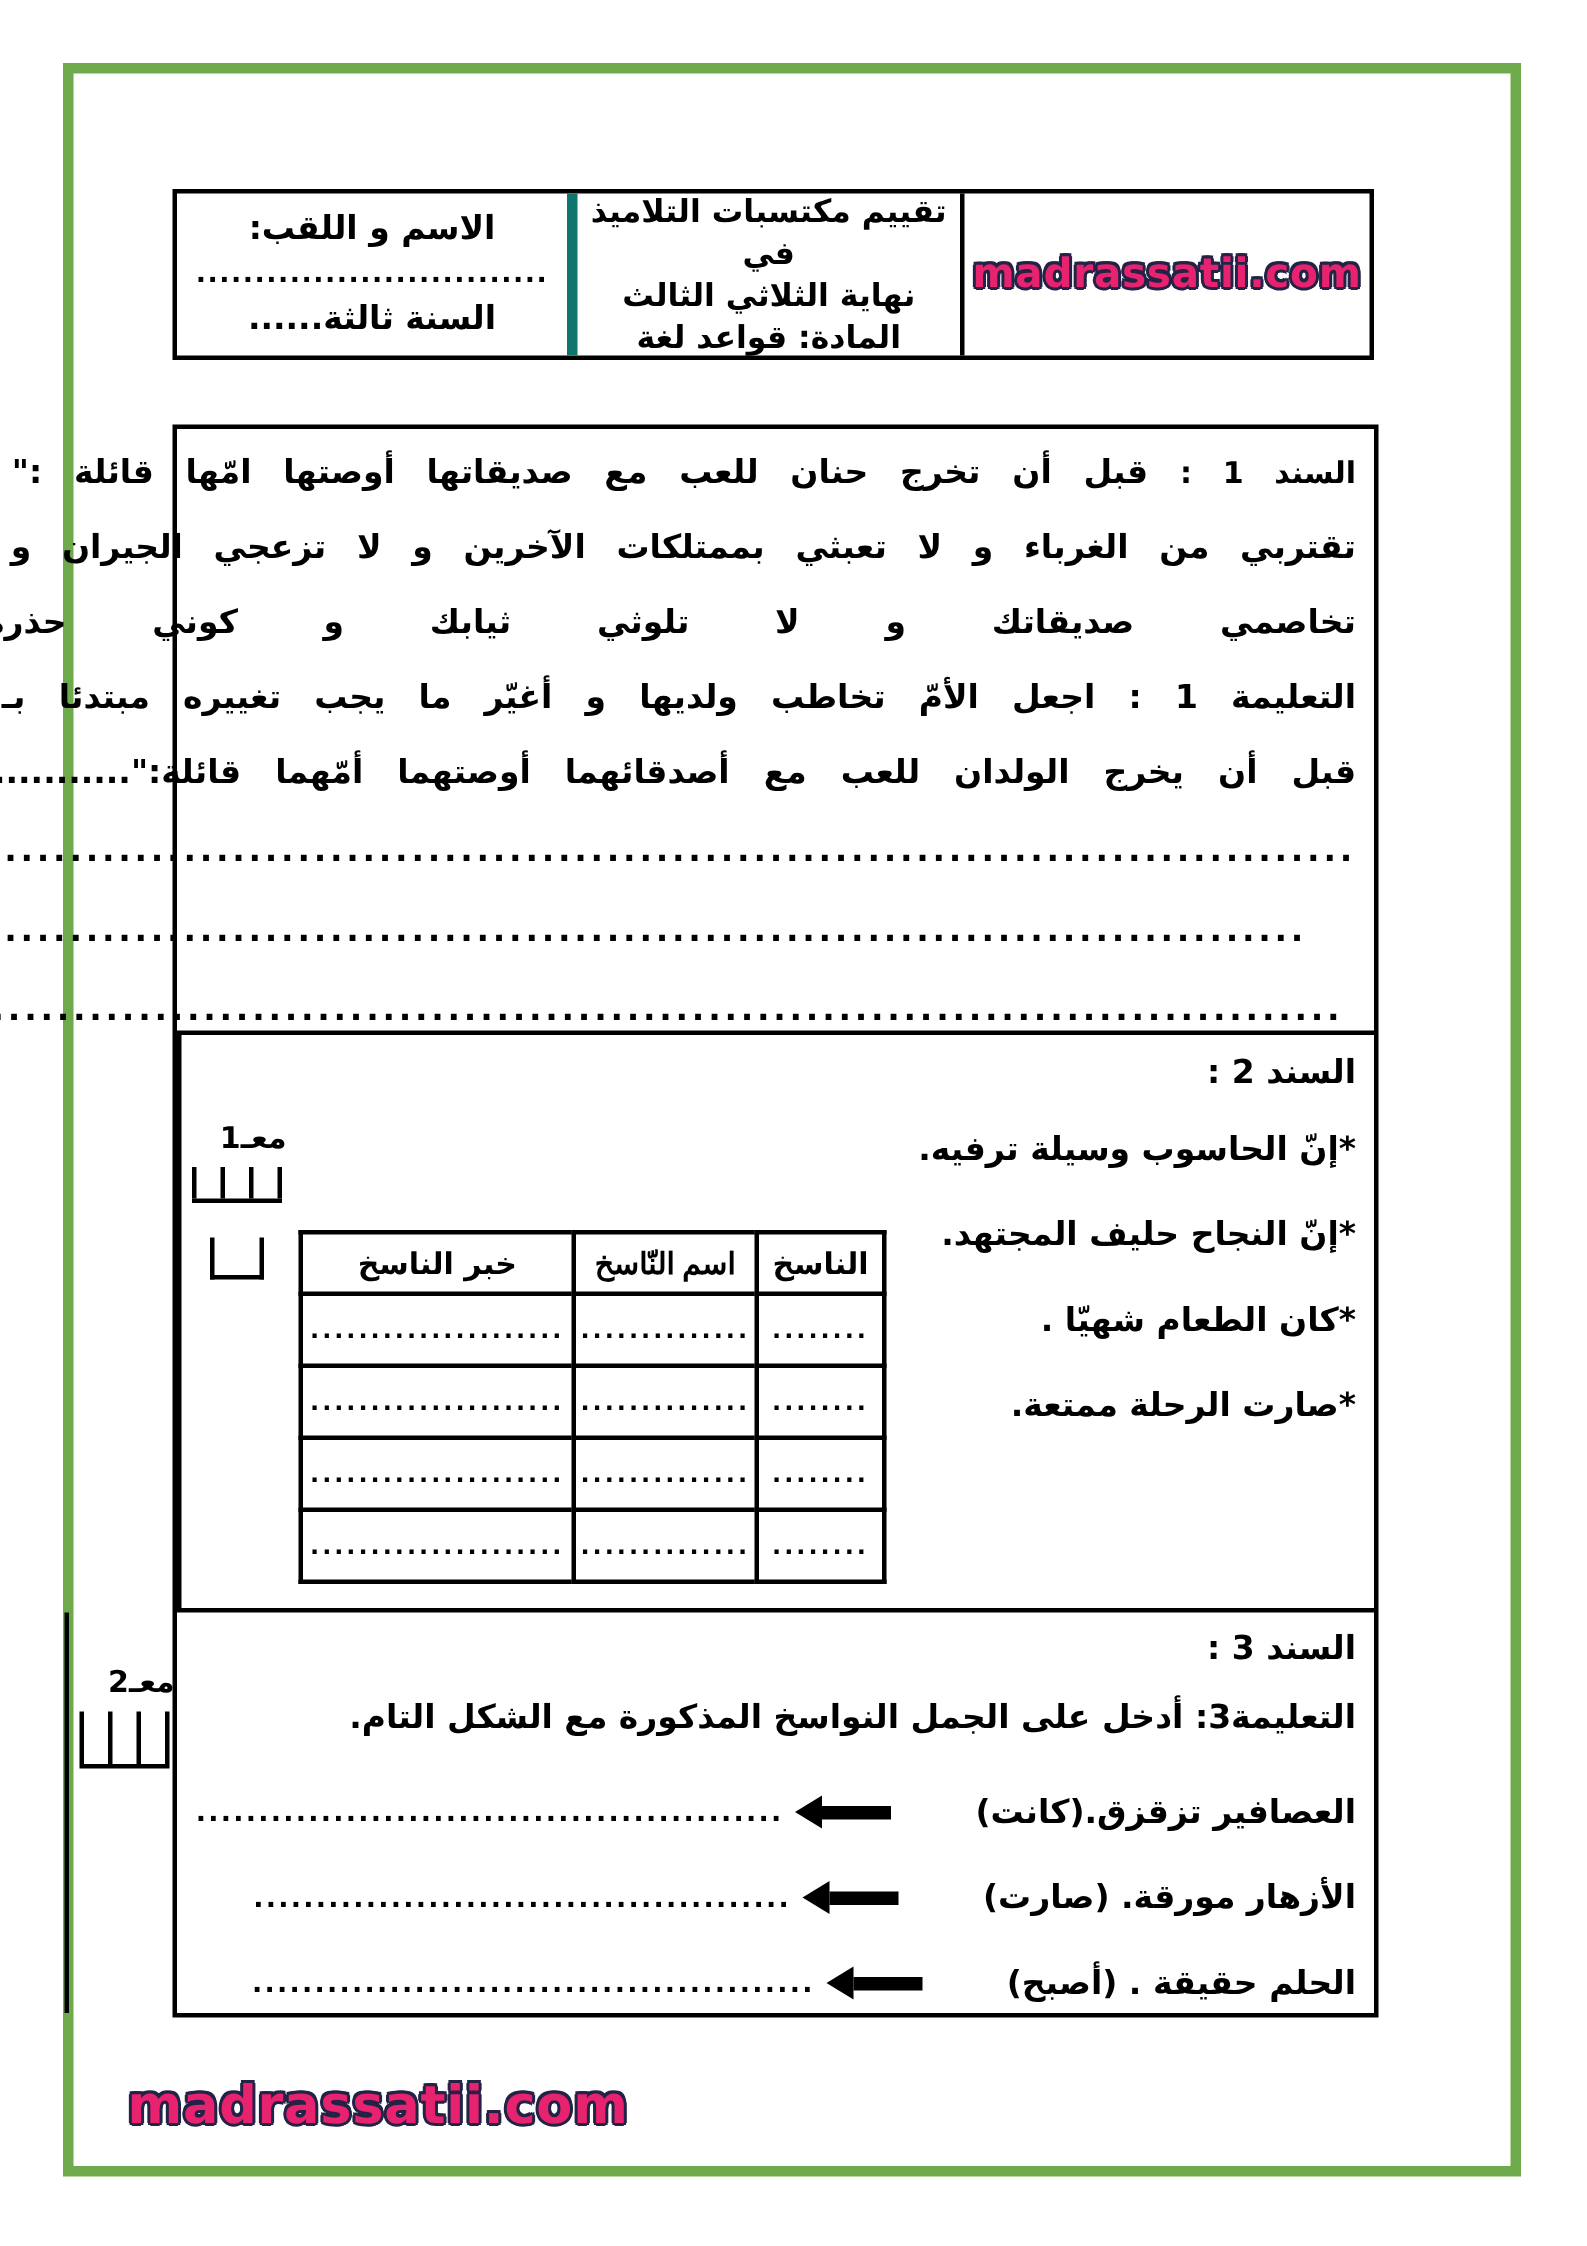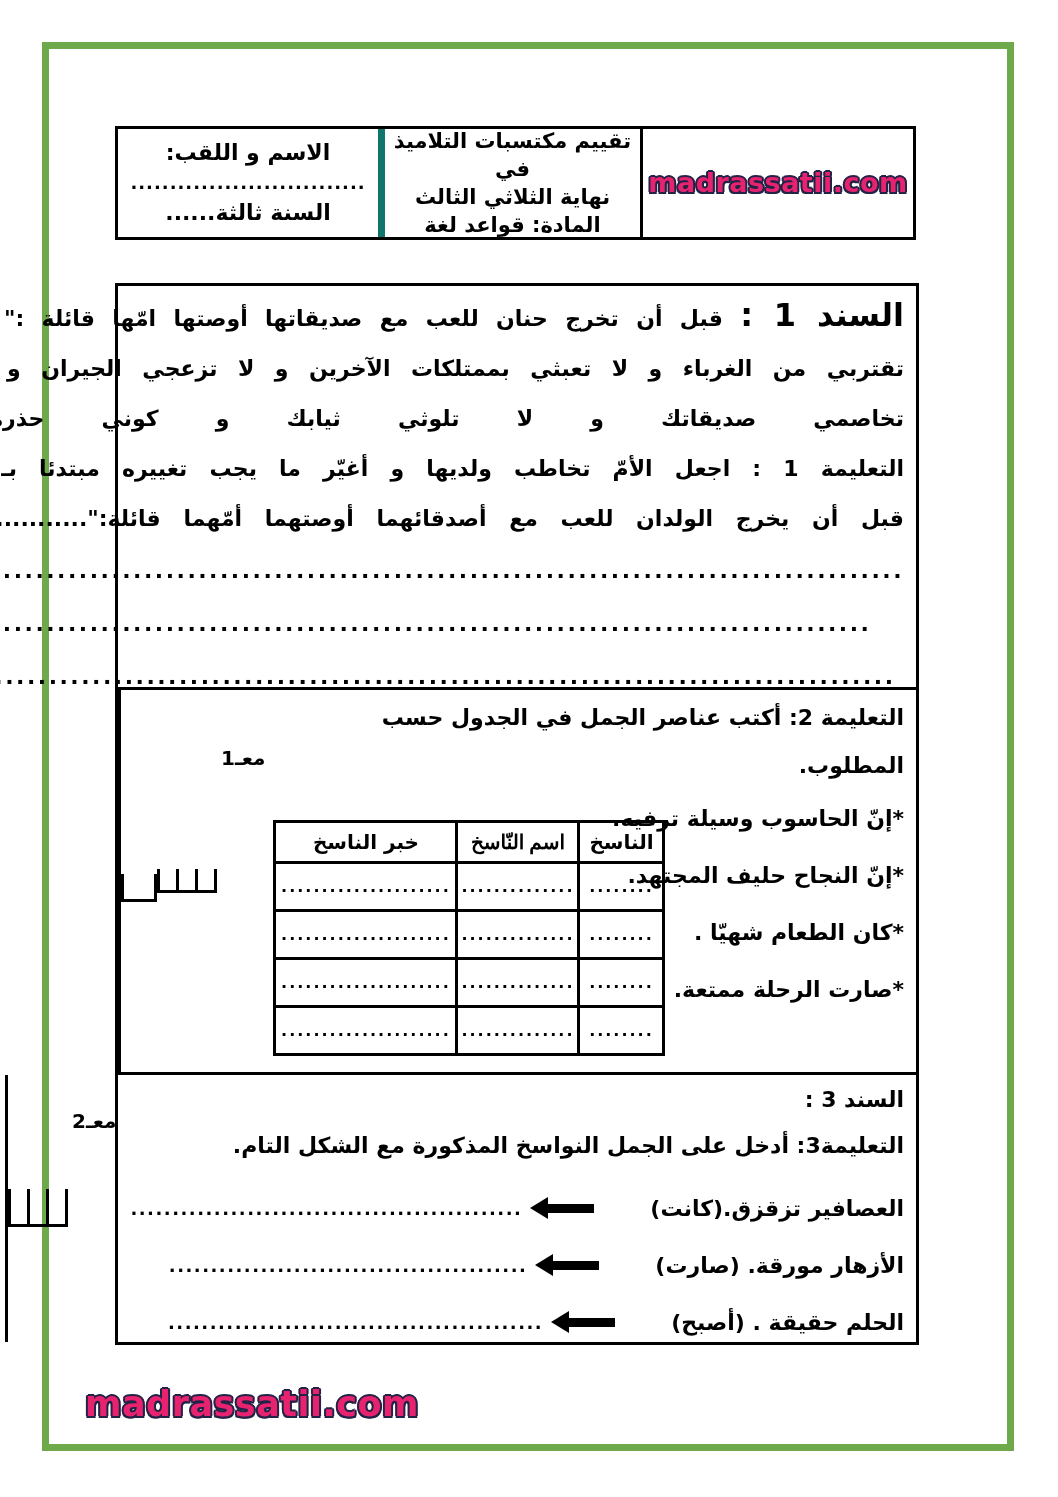--- a/index.html
+++ b/index.html
@@ -23,26 +23,26 @@
   .name-dots{font-size:18px;letter-spacing:1px;direction:ltr;}
 
   
   .main-box{position:absolute;left:115px;top:283px;width:804px;height:1062px;
     border:3px solid #000;box-sizing:border-box;display:flex;flex-direction:column;direction:rtl;background:#fff;}
   .section{display:flex;direction:rtl;box-sizing:border-box;}
   .sec1{height:404px;border-bottom:3px solid #000;}
   .sec2{height:392px;border-bottom:3px solid #000;}
   .sec3{flex:1;}
   .score-col{flex:0 0 77px;border-left:3px solid #000;box-sizing:border-box;
-    display:flex;flex-direction:row;align-items:center;}
+    display:flex;flex-direction:column;align-items:center;}
   .content{flex:1;padding:4px 12px 0 10px;box-sizing:border-box;position:relative;direction:rtl;text-align:right;}
 
   .content p{margin:0;font-size:22px;}
   .jline{line-height:50px;text-align:justify;text-align-last:justify;}
-  .sec-title-inline{font-size:32px;margin-top:36px;}
+  .sec-title-inline{font-size:20px;margin-top:36px;}
   .dots-line{direction:ltr;text-align:left;font-size:19px;letter-spacing:2.5px;line-height:53px;
     white-space:nowrap;overflow:hidden;}
 
   
   .score-label{align-self:flex-start;font-size:20px;padding:0 4px;}
   .comb{display:flex;border-bottom:3px solid #000;height:24px;width:60px;box-sizing:border-box;margin-bottom:9px;}
   .comb i{flex:1;border-right:3px solid #000;}
   .comb i:last-child{border-left:3px solid #000;}
   .comb.tall{height:38px;}
   .single-box{width:36px;height:28px;border:3px solid #000;border-top:none;box-sizing:border-box;margin-top:14px;}
@@ -111,21 +111,21 @@
         <p class="jline">قبل أن يخرج الولدان للعب مع أصدقائهما أوصتهما أمّهما قائلة:"..............</p>
         <p class="dots-line">......................................................................................</p>
         <p class="dots-line">...................................................................................</p>
         <p class="dots-line">" ...................................................................................</p>
       </div>
 
     </div>
 
     <div class="section sec2">
       <div class="content">
-        <p class="s2-instr"><span>التعليمة 2:</span> <span>أكتب عناصر الجمل في الجدول حسب المطلوب.</span></p>
+        <p class="s2-title">السند 2 :</p>
         <p class="bullet">*إنّ الحاسوب وسيلة ترفيه.</p>
         <p class="bullet">*إنّ النجاح حليف المجتهد.</p>
         <p class="bullet">*كان الطعام شهيّا .</p>
         <p class="bullet">*صارت الرحلة ممتعة.</p>
 
         <table class="naskh-table">
           <tbody>
               <tr>
             <th class="col-a">الناسخ</th>
             <th class="col-b">اسم النّاسخ</th>

